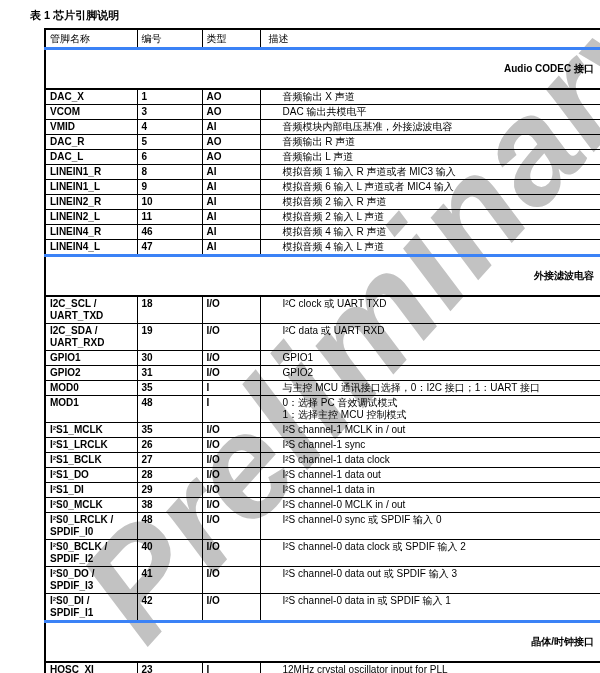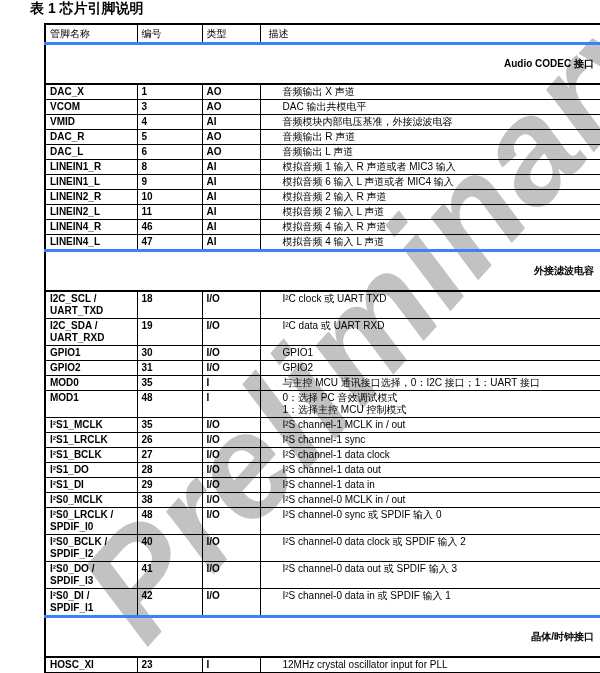--- a/index.html
+++ b/index.html
@@ -22,22 +22,22 @@
     font-weight:bold;
     letter-spacing:1px;
     color:#c2c2c2;
     transform:rotate(-48deg);
     z-index:0;
     white-space:nowrap;
     user-select:none;
   }
   .content{position:relative;z-index:1;}
   .doc-title{
-    margin:0 0 5px 30px;
-    font-size:14px;
+    margin:8px 0 5px 30px;
+    font-size:11px;
     font-weight:bold;
   }
   table.pin-table{
     border-collapse:collapse;
     table-layout:fixed;
     margin-left:44px;
     width:556px;
     background:transparent;
     border:2px solid #000;
   }

